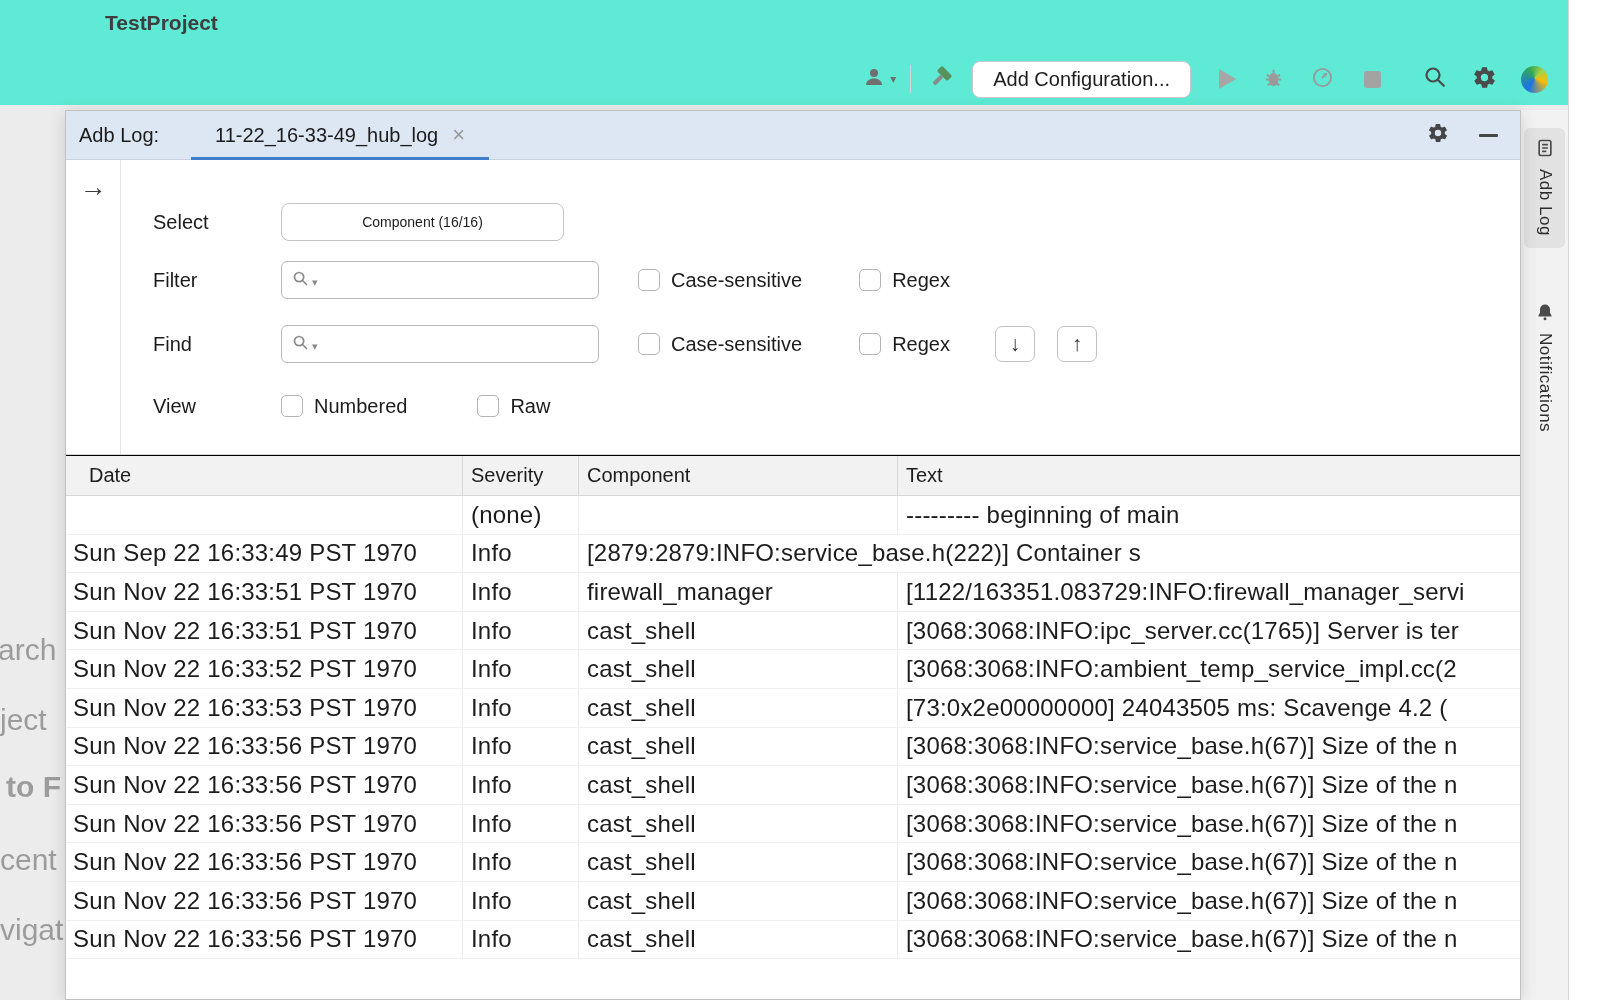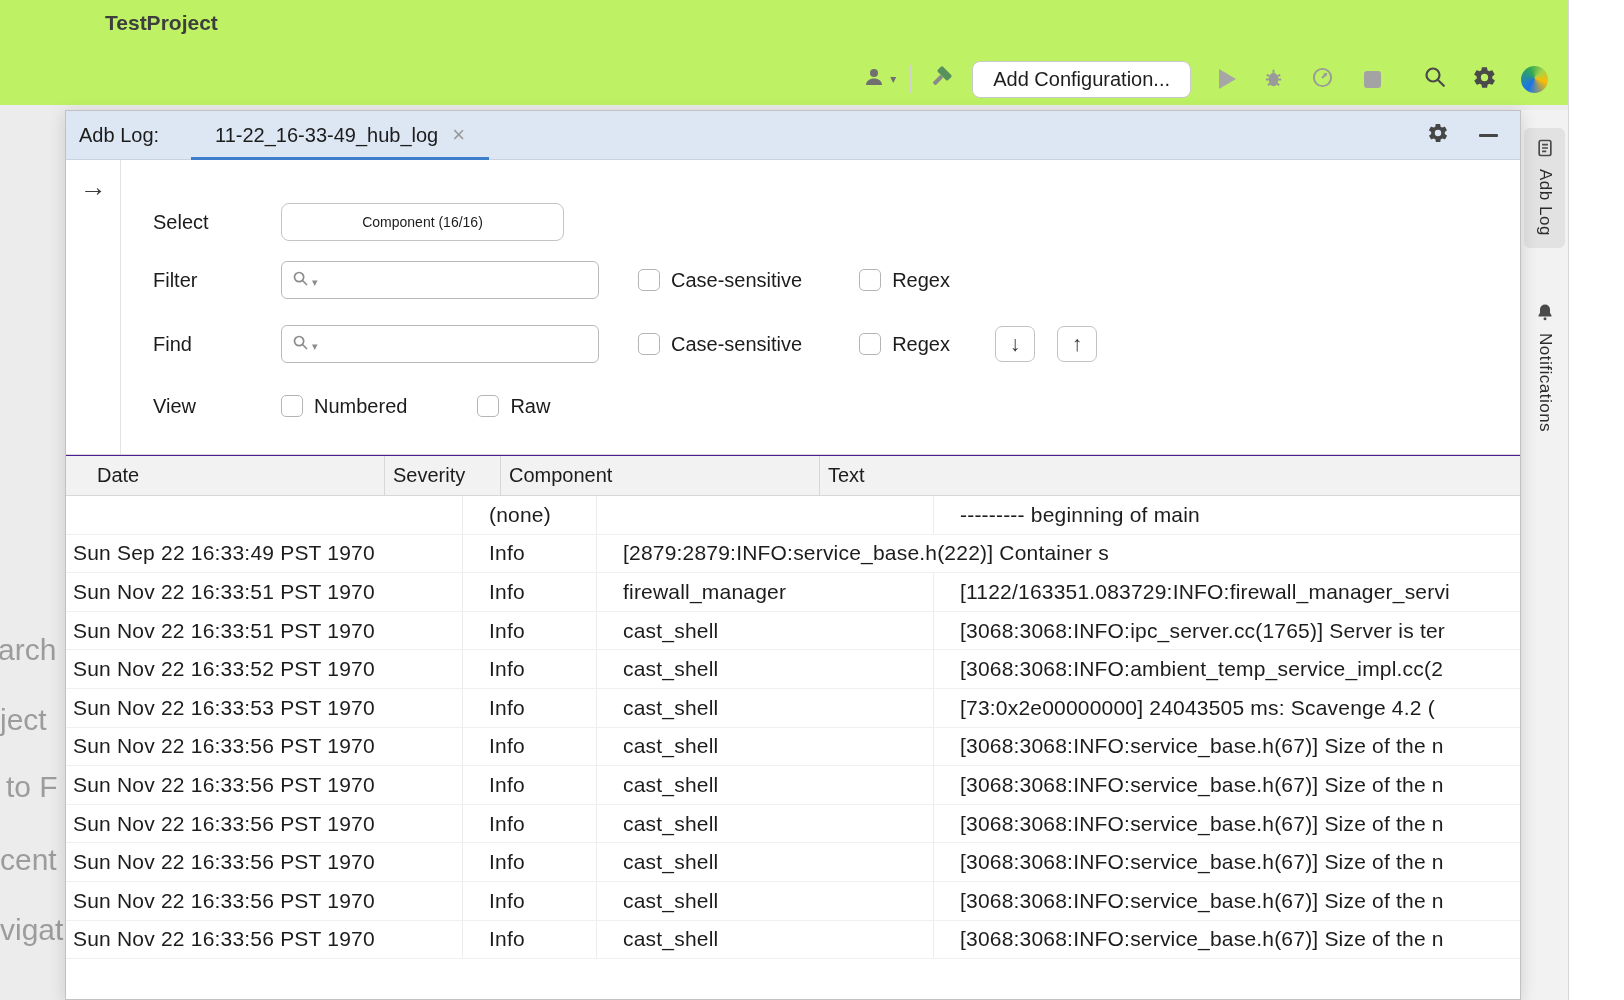--- a/index.html
+++ b/index.html
@@ -3,52 +3,52 @@
 <meta charset="utf-8">
 <style>
   * { margin:0; padding:0; box-sizing:border-box; }
   html,body { width:1624px; height:1000px; overflow:hidden; }
   body { font-family:"Liberation Sans", sans-serif; color:#1c1c1c; background:#fff; position:relative; }
 
   .app { position:absolute; left:0; top:0; width:1568px; height:1000px; background:#ececec; }
   .outside { position:absolute; right:0; top:0; width:56px; height:1000px; background:#ffffff; border-left:1px solid #d8d8d8; }
 
   
-  .header { position:absolute; left:0; top:0; width:100%; height:105px; background:#bef264; }
+  .header { position:absolute; left:0; top:0; width:100%; height:105px; background:#5eead4; }
   .app-title { position:absolute; left:105px; top:11px; font-size:21px; font-weight:bold; color:#3e3e3e; }
   .main-toolbar { position:absolute; top:58px; right:20px; height:42px; display:flex; align-items:center; }
   .tb-user { display:flex; align-items:center; }
   .tb-chev { font-size:12px; color:#707070; margin-left:4px; }
   .tb-sep { width:1px; height:28px; background:#d2d2d2; margin:0 16px 0 14px; }
   .tb-addcfg { height:37px; padding:0 20px; background:#fff; border:1px solid #c9c9c9; border-radius:8px;
                font-size:20px; color:#1d1d1d; display:flex; align-items:center; margin-left:18px; }
   .tb-play { width:0; height:0; border-left:17px solid #a6a6a6; border-top:10px solid transparent;
              border-bottom:10px solid transparent; margin-left:28px; }
   .tb-icon { margin-left:26px; display:flex; align-items:center; }
   .tb-stop { width:17px; height:17px; background:#a3a3a3; border-radius:3px; margin-left:30px; }
   .tb-search { margin-left:42px; }
   .tb-gear { margin-left:25px; }
   .tb-sphere { width:27px; height:27px; border-radius:50%; margin-left:24px;
                background:conic-gradient(from 210deg at 50% 45%, #1a73e8, #34a853 35%, #a6d34b 55%, #fbbc04 72%, #1a73e8); }
 
   
   .ghost { position:absolute; font-size:30px; color:#9c9c9c; z-index:1; white-space:nowrap; }
-  .g0 { left:-2px; top:633px; } .g1 { left:0; top:703px; } .g2 { left:6px; top:770px; }
+  .g0 { left:-2px; top:633px; } .g1 { left:0; top:703px; } .g2 { left:6px; top:770px;font-weight:bold; }
   .g3 { left:0; top:843px; } .g4 { left:0; top:913px; }
 
   
   .stripe { position:absolute; left:1520px; top:110px; width:48px; bottom:0; background:#f2f2f2;
             border-left:1px solid #d4d4d4; z-index:1; }
   .stab { display:flex; flex-direction:column; align-items:center; padding:10px 0 12px; margin:0 3px; border-radius:6px; }
   .stab .vlabel { writing-mode:vertical-rl; font-size:17px; color:#2c2c2c; margin-top:7px; letter-spacing:.5px; }
   .stab.adb { margin-top:18px; background:#e2e2e2; }
   .stab.notif { margin-top:44px; }
 
   
-  .panel { position:absolute; left:65px; top:110px; width:1456px; height:890px; background:#4c1d95;
+  .panel { position:absolute; left:65px; top:110px; width:1456px; height:890px; background:#000000;
            border:1px solid #c2c2c2; box-shadow:0 3px 16px rgba(0,0,0,.15); z-index:2; }
 
   .p-titlebar { height:49px; background:#dde6f3; border-bottom:1px solid #c9d2e0; display:flex; align-items:center; position:relative; }
   .p-title { margin-left:13px; font-size:20px; color:#1c1c1c; }
   .p-tab { margin-left:32px; height:100%; display:flex; align-items:center; padding:0 24px; position:relative; font-size:20px; }
   .p-tab .underline { position:absolute; left:0; right:0; bottom:-1px; height:3px; background:#3d7dcc; }
   .p-tab-close { margin-left:14px; color:#999; font-size:22px; line-height:1; }
   .p-titlebar-icons { margin-left:auto; margin-right:22px; display:flex; align-items:center; gap:30px; }
   .minus-ic { width:19px; height:3px; background:#454545; border-radius:1px; }
 
@@ -76,24 +76,24 @@
   .chk.case { margin-left:39px; } .chk.regex { margin-left:57px; } .chk.raw { margin-left:70px; }
 
   .nav-btn { width:40px; height:36px; border:1px solid #c2c2c2; border-radius:7px; background:#fff;
              display:flex; align-items:center; justify-content:center; font-size:21px; color:#333; }
   .nav-btn.down { margin-left:45px; } .nav-btn.up { margin-left:22px; }
 
   
   .p-table { position:absolute; top:345px; left:0; right:0; bottom:0; display:flex; flex-direction:column; overflow:hidden; }
   .thead { display:flex; height:40px; background:#f2f2f2; border-bottom:1px solid #d7d7d7; align-items:stretch; font-size:20px; flex:none; }
   .th { padding-left:8px; border-right:1px solid #d7d7d7; display:flex; align-items:center; }
-  .th.date { width:319px; padding-left:31px; } .th.sev { width:116px; } .th.comp { width:319px; }
+  .th.date { width:397px; padding-left:23px; } .th.sev { width:116px; } .th.comp { width:319px; }
   .th.text { flex:1; border-right:none; }
   .tbody { flex:1; overflow:hidden; background:#fff; }
-  .trow { display:flex; height:38.6px; border-bottom:1px solid #f0f0f0; align-items:stretch; font-size:21px; letter-spacing:.2px;gap:18px; }
+  .trow { display:flex; height:38.6px; border-bottom:1px solid #f0f0f0; align-items:stretch; font-size:24px; letter-spacing:.2px; }
   .td { padding-left:8px; white-space:nowrap; overflow:hidden; display:flex; align-items:center; border-right:1px solid #ececec; }
   .td.date { width:397px; padding-left:7px; } .td.sev { width:116px; } .td.comp { width:319px; }
   .td.text { flex:1; border-right:none; }
 </style>
 </head>
 <body>
 
 <div class="app">
 
   <div class="header">

